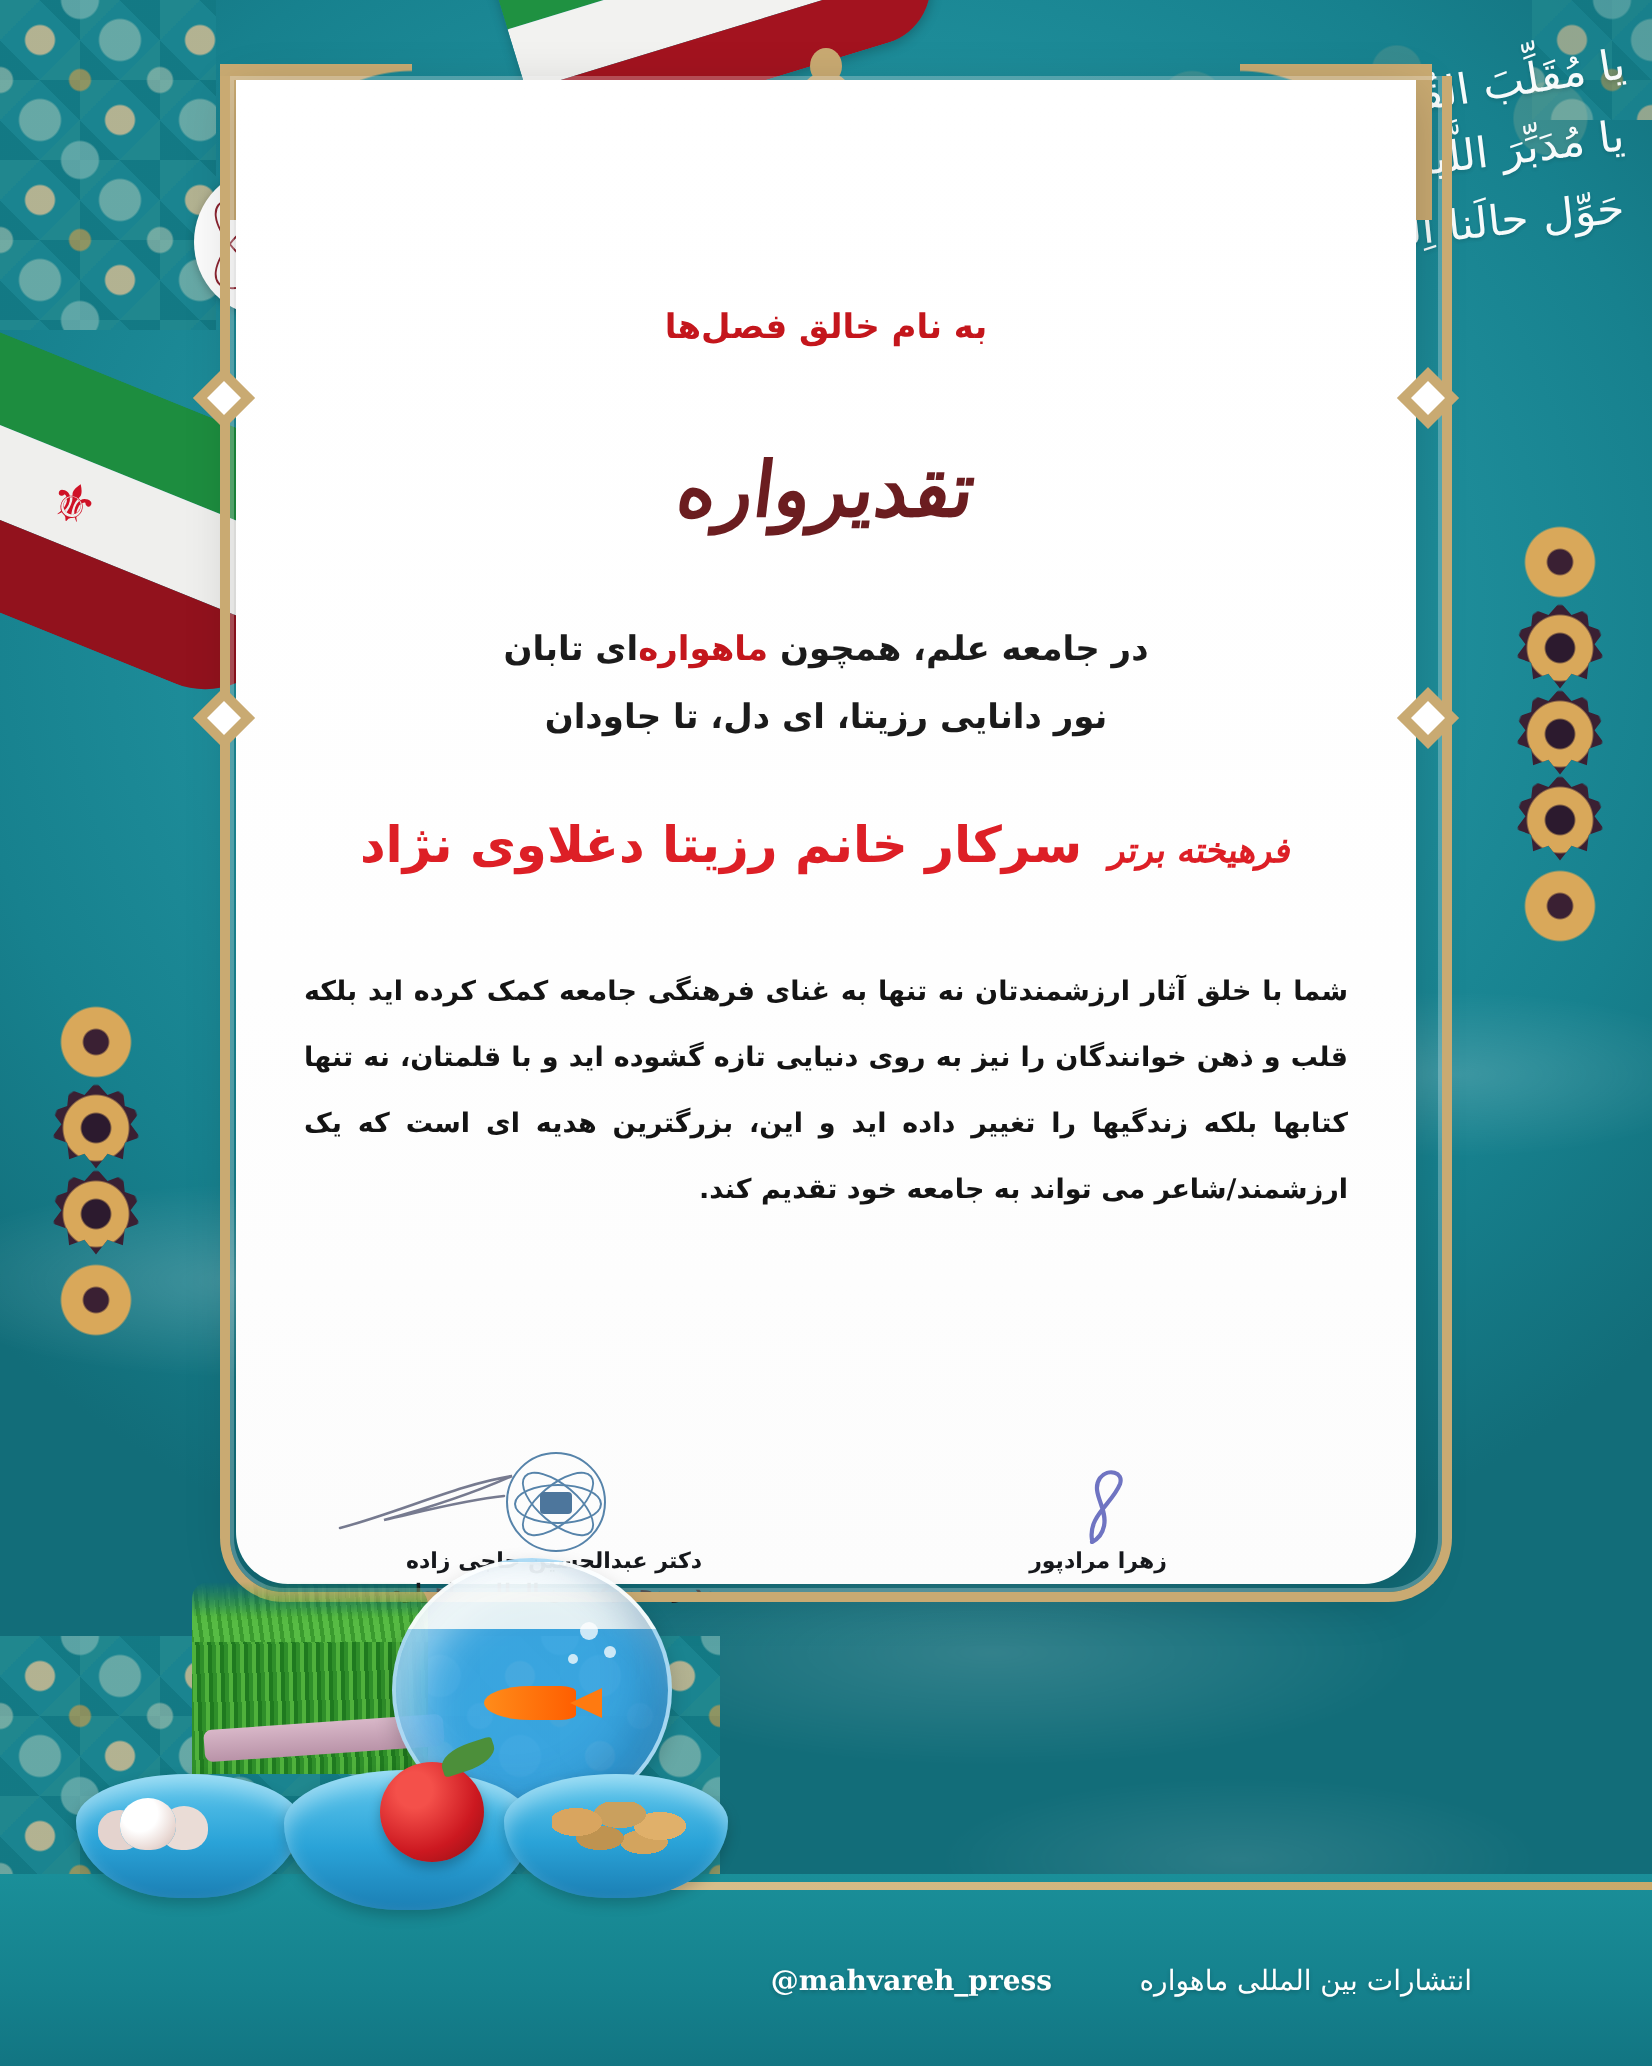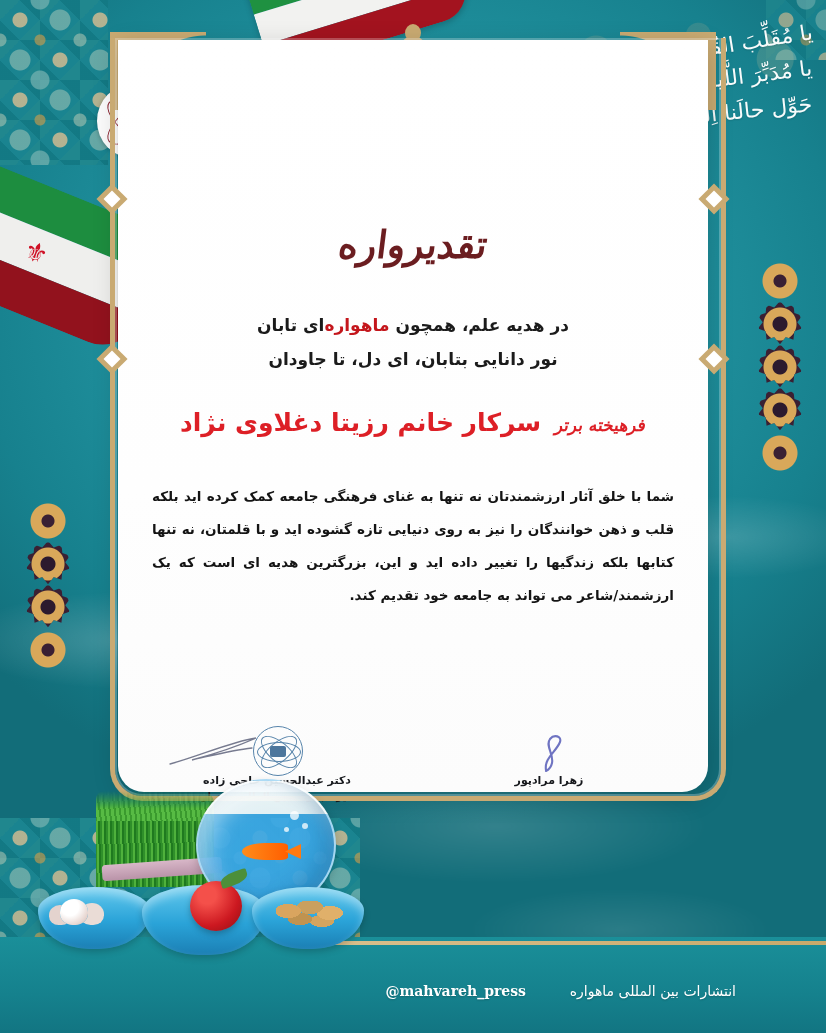--- a/index.html
+++ b/index.html
@@ -447,27 +447,28 @@
       <div class="wing-r"></div>
     <div class="d-body"></div>
       <div class="d-neck"></div>
       <div class="d-tip"></div>
     <div class="d-diamond"></div>
   </div>
 
   <div class="card">
     <div class="content">
 
+      <div class="bismillah">به نام خالق فصل‌ها</div>
       <div class="title-nastaliq">تقدیرواره</div>
 
       <div class="poem">
         <div>
-          <span>در هدیه علم، همچون </span><span class="hl">ماهواره</span><span>‌ای تابان</span>
+          <span>در جامعه علم، همچون </span><span class="hl">ماهواره</span><span>‌ای تابان</span>
         </div>
-        <div>نور دانایی بتابان، ای دل، تا جاودان</div>
+        <div>نور دانایی رزیتا، ای دل، تا جاودان</div>
       </div>
 
       <div class="honoree">
         <span class="prefix">فرهیخته برتر</span><span class="name">سرکار خانم رزیتا دغلاوی نژاد</span>
       </div>
 
       <div class="body-text">
         <p>شما با خلق آثار ارزشمندتان نه تنها به غنای فرهنگی جامعه کمک کرده اید بلکه قلب و ذهن خوانندگان را نیز به روی دنیایی تازه گشوده اید و با قلمتان، نه تنها کتابها بلکه زندگیها را تغییر داده اید و این، بزرگترین هدیه ای است که یک ارزشمند/شاعر می تواند به جامعه خود تقدیم کند.</p>
       </div>
 

